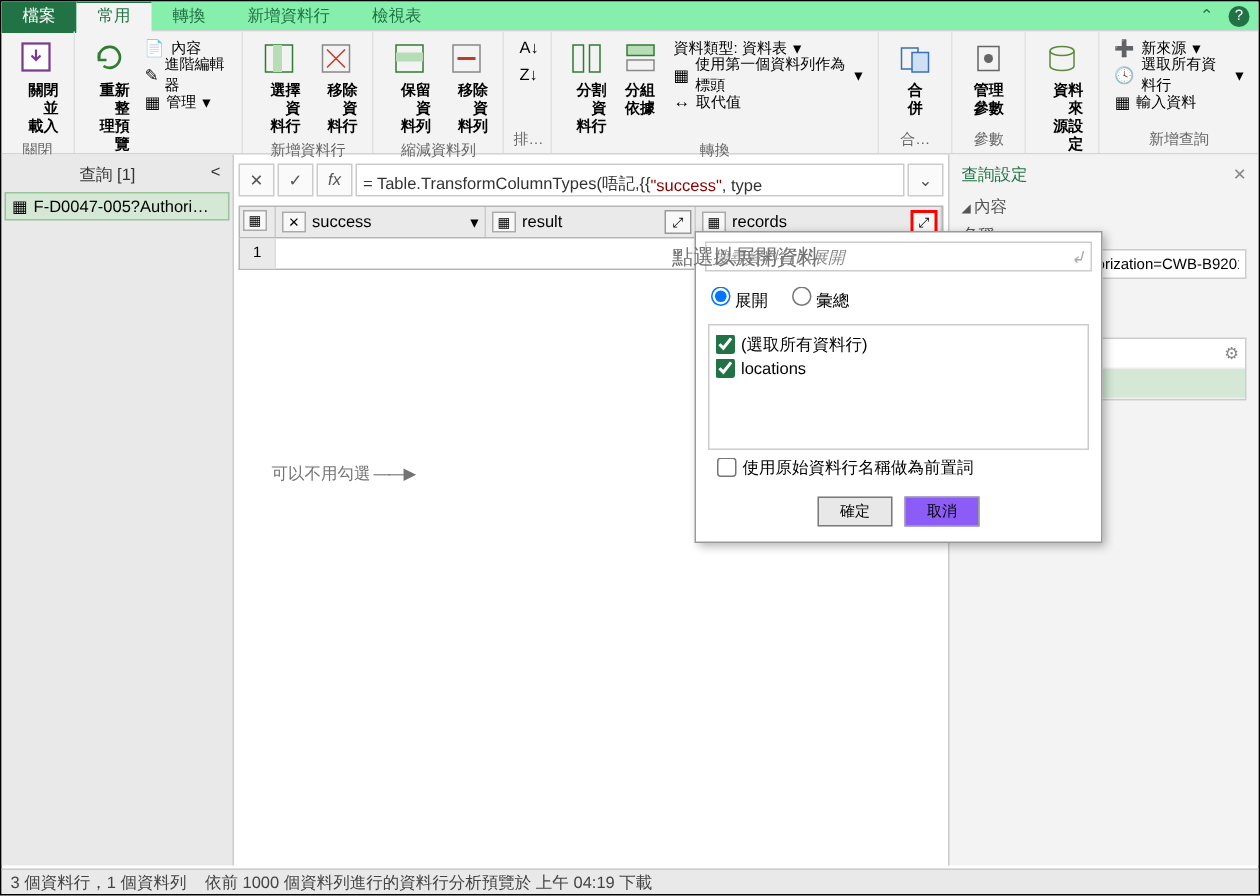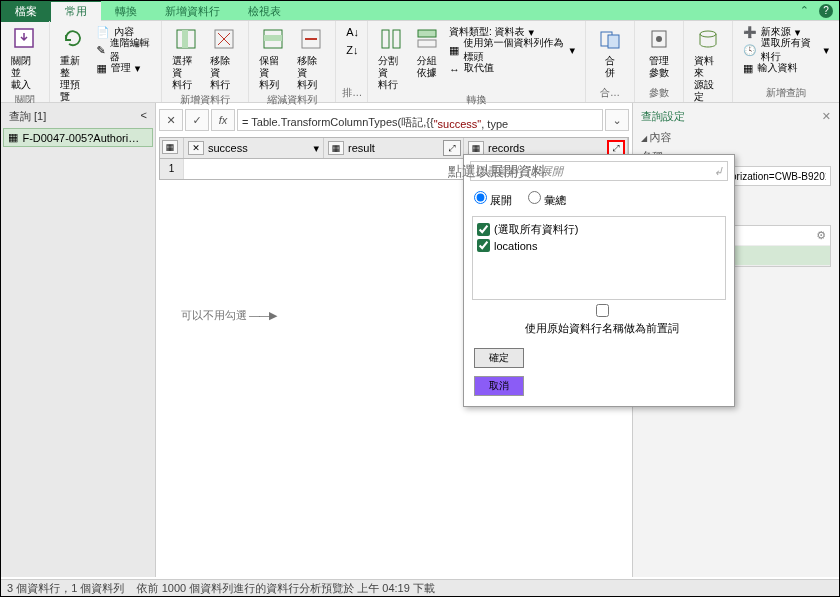--- a/index.html
+++ b/index.html
@@ -13,29 +13,29 @@
 .winctrl { margin-left: auto; padding-right: 6px; display: flex; align-items: center; gap: 10px; color: #217346; }
 .help-icon { width: 14px; height: 14px; border-radius: 50%; background: #217346; color: #fff; text-align: center; line-height: 14px; font-size: 10px; }
 
 
 .ribbon { height: 82px; background: #f3f3f3; display: flex; border-bottom: 1px solid #d4d4d4; }
 .rgroup { display: flex; flex-direction: column; border-right: 1px solid #e1e1e1; padding: 2px 6px 0 6px; }
 .rbtns { display: flex; flex: 1; align-items: flex-start; gap: 2px; }
 .rlbl { text-align: center; font-size: 10px; color: #666; padding-bottom: 2px; }
 .rbtn { display: flex; flex-direction: column; align-items: center; justify-content: flex-start; padding: 2px 4px; cursor: pointer; min-width: 32px; }
 .rbtn .ic { width: 28px; height: 28px; display: flex; align-items: center; justify-content: center; }
-.rbtn .tx { font-size: 10px; text-align: left; white-space: pre-line; line-height: 12px; margin-top: 2px; }
+.rbtn .tx { font-size: 10px; text-align: right; white-space: pre-line; line-height: 12px; margin-top: 2px; font-weight: bold; }
 .rsmall { display: flex; align-items: center; height: 18px; padding: 0 4px; gap: 4px; cursor: pointer; }
 .rsmall .tx { font-size: 10px; }
 .rcol { display: flex; flex-direction: column; gap: 0; }
 
 
 .body { display: flex; height: calc(100% - 22px - 82px - 17px); }
 .leftpane { width: 155px; background: #e9e9e9; border-right: 1px solid #ccc; padding: 4px 2px; }
-.leftpane .hdr { display: flex; justify-content: space-between; padding: 2px 6px; font-size: 10px; color: #333; }
+.leftpane .hdr { display: flex; justify-content: space-between; padding: 2px 6px; font-size: 10px; color: #333; margin-left: 44px; }
 .qitem { display: flex; align-items: center; gap: 4px; padding: 2px 4px; background: #d5e8d5; border: 1px solid #9bc39b; margin-top: 2px; font-size: 10px; cursor: pointer; }
 
 .center { flex: 1; display: flex; flex-direction: column; position: relative; }
 .fxbar { height: 26px; margin: 4px 3px; display: flex; align-items: center; gap: 2px; }
 .fxbtn { width: 24px; height: 22px; display: flex; align-items: center; justify-content: center; border: 1px solid #ccc; background: #fafafa; cursor: pointer; font-size: 11px; color: #555;}
 .fxbox { flex: 1; height: 22px; border: 1px solid #ccc; padding: 0 4px; display: flex; align-items: flex-end; font-family: Consolas, monospace; }
 .fxbox .kw { color: #333; }
 .fxbox .str { color: #8b0000; }
 
 .gridhdr { height: 22px; display: flex; border: 1px solid #b7b7b7; margin: 0 3px; }
@@ -48,22 +48,22 @@
 .gridbody { display: flex; margin: 0 3px; border-left: 1px solid #b7b7b7; border-right: 1px solid #b7b7b7; border-bottom: 1px solid #b7b7b7; }
 .rowcell { border-right: 1px solid #ddd; height: 20px; text-align: center; line-height: 20px; background: #eaeaea; font-size: 10px; }
 
 
 .popup { position: absolute; width: 272px; background: #fff; border: 1px solid #9a9a9a; box-shadow: 2px 2px 6px rgba(0,0,0,.3); left: 307px; top: 51px; z-index: 5; }
 .popup .search { margin: 6px; height: 20px; border: 1px solid #ccc; padding: 0 4px; font-style: italic; color: #888; display: flex; align-items: center; }
 .popup .opts { padding: 4px 10px; display: flex; gap: 16px; font-size: 10px; }
 .popup .list { margin: 4px 8px 4px 8px; height: 84px; border: 1px solid #ccc; padding: 4px; }
 .popup .ck { display: flex; align-items: center; gap: 4px; font-size: 10px; padding: 1px 0; }
 .popup .ck input { accent-color: #217346; }
-.popup .prefix { margin: 2px 8px 6px 14px; font-size: 10px; display: flex; align-items: center; gap: 4px; flex-direction: column; }
-.popup .btns { display: flex; justify-content: center; gap: 8px; padding: 6px 10px 10px 10px; flex-direction: column; }
+.popup .prefix { margin: 2px 8px 6px 14px; font-size: 10px; display: flex; align-items: center; gap: 4px; }
+.popup .btns { display: flex; justify-content: center; gap: 8px; padding: 6px 10px 10px 10px; }
 .popup .btn { width: 50px; height: 20px; border: 1px solid #999; background: #8b5cf6; font-size: 10px; cursor: pointer; }
 .popup .btn.primary { border: 1px solid #7a7a7a; background: #e8e8e8; }
 
 
 .annot { position: absolute; color: #737373; font-weight: normal; font-size: 14px; z-index: 8; pointer-events: none; }
 
 
 .rightpane { width: 207px; background: #f3f3f3; border-left: 1px solid #ccc; padding: 6px 8px; display: flex; flex-direction: column; gap: 6px; position: relative; }
 .rightpane .title { display: flex; justify-content: space-between; align-items: center; color: #217346; font-size: 13px; }
 .rsect { font-size: 10px; color: #555; }

